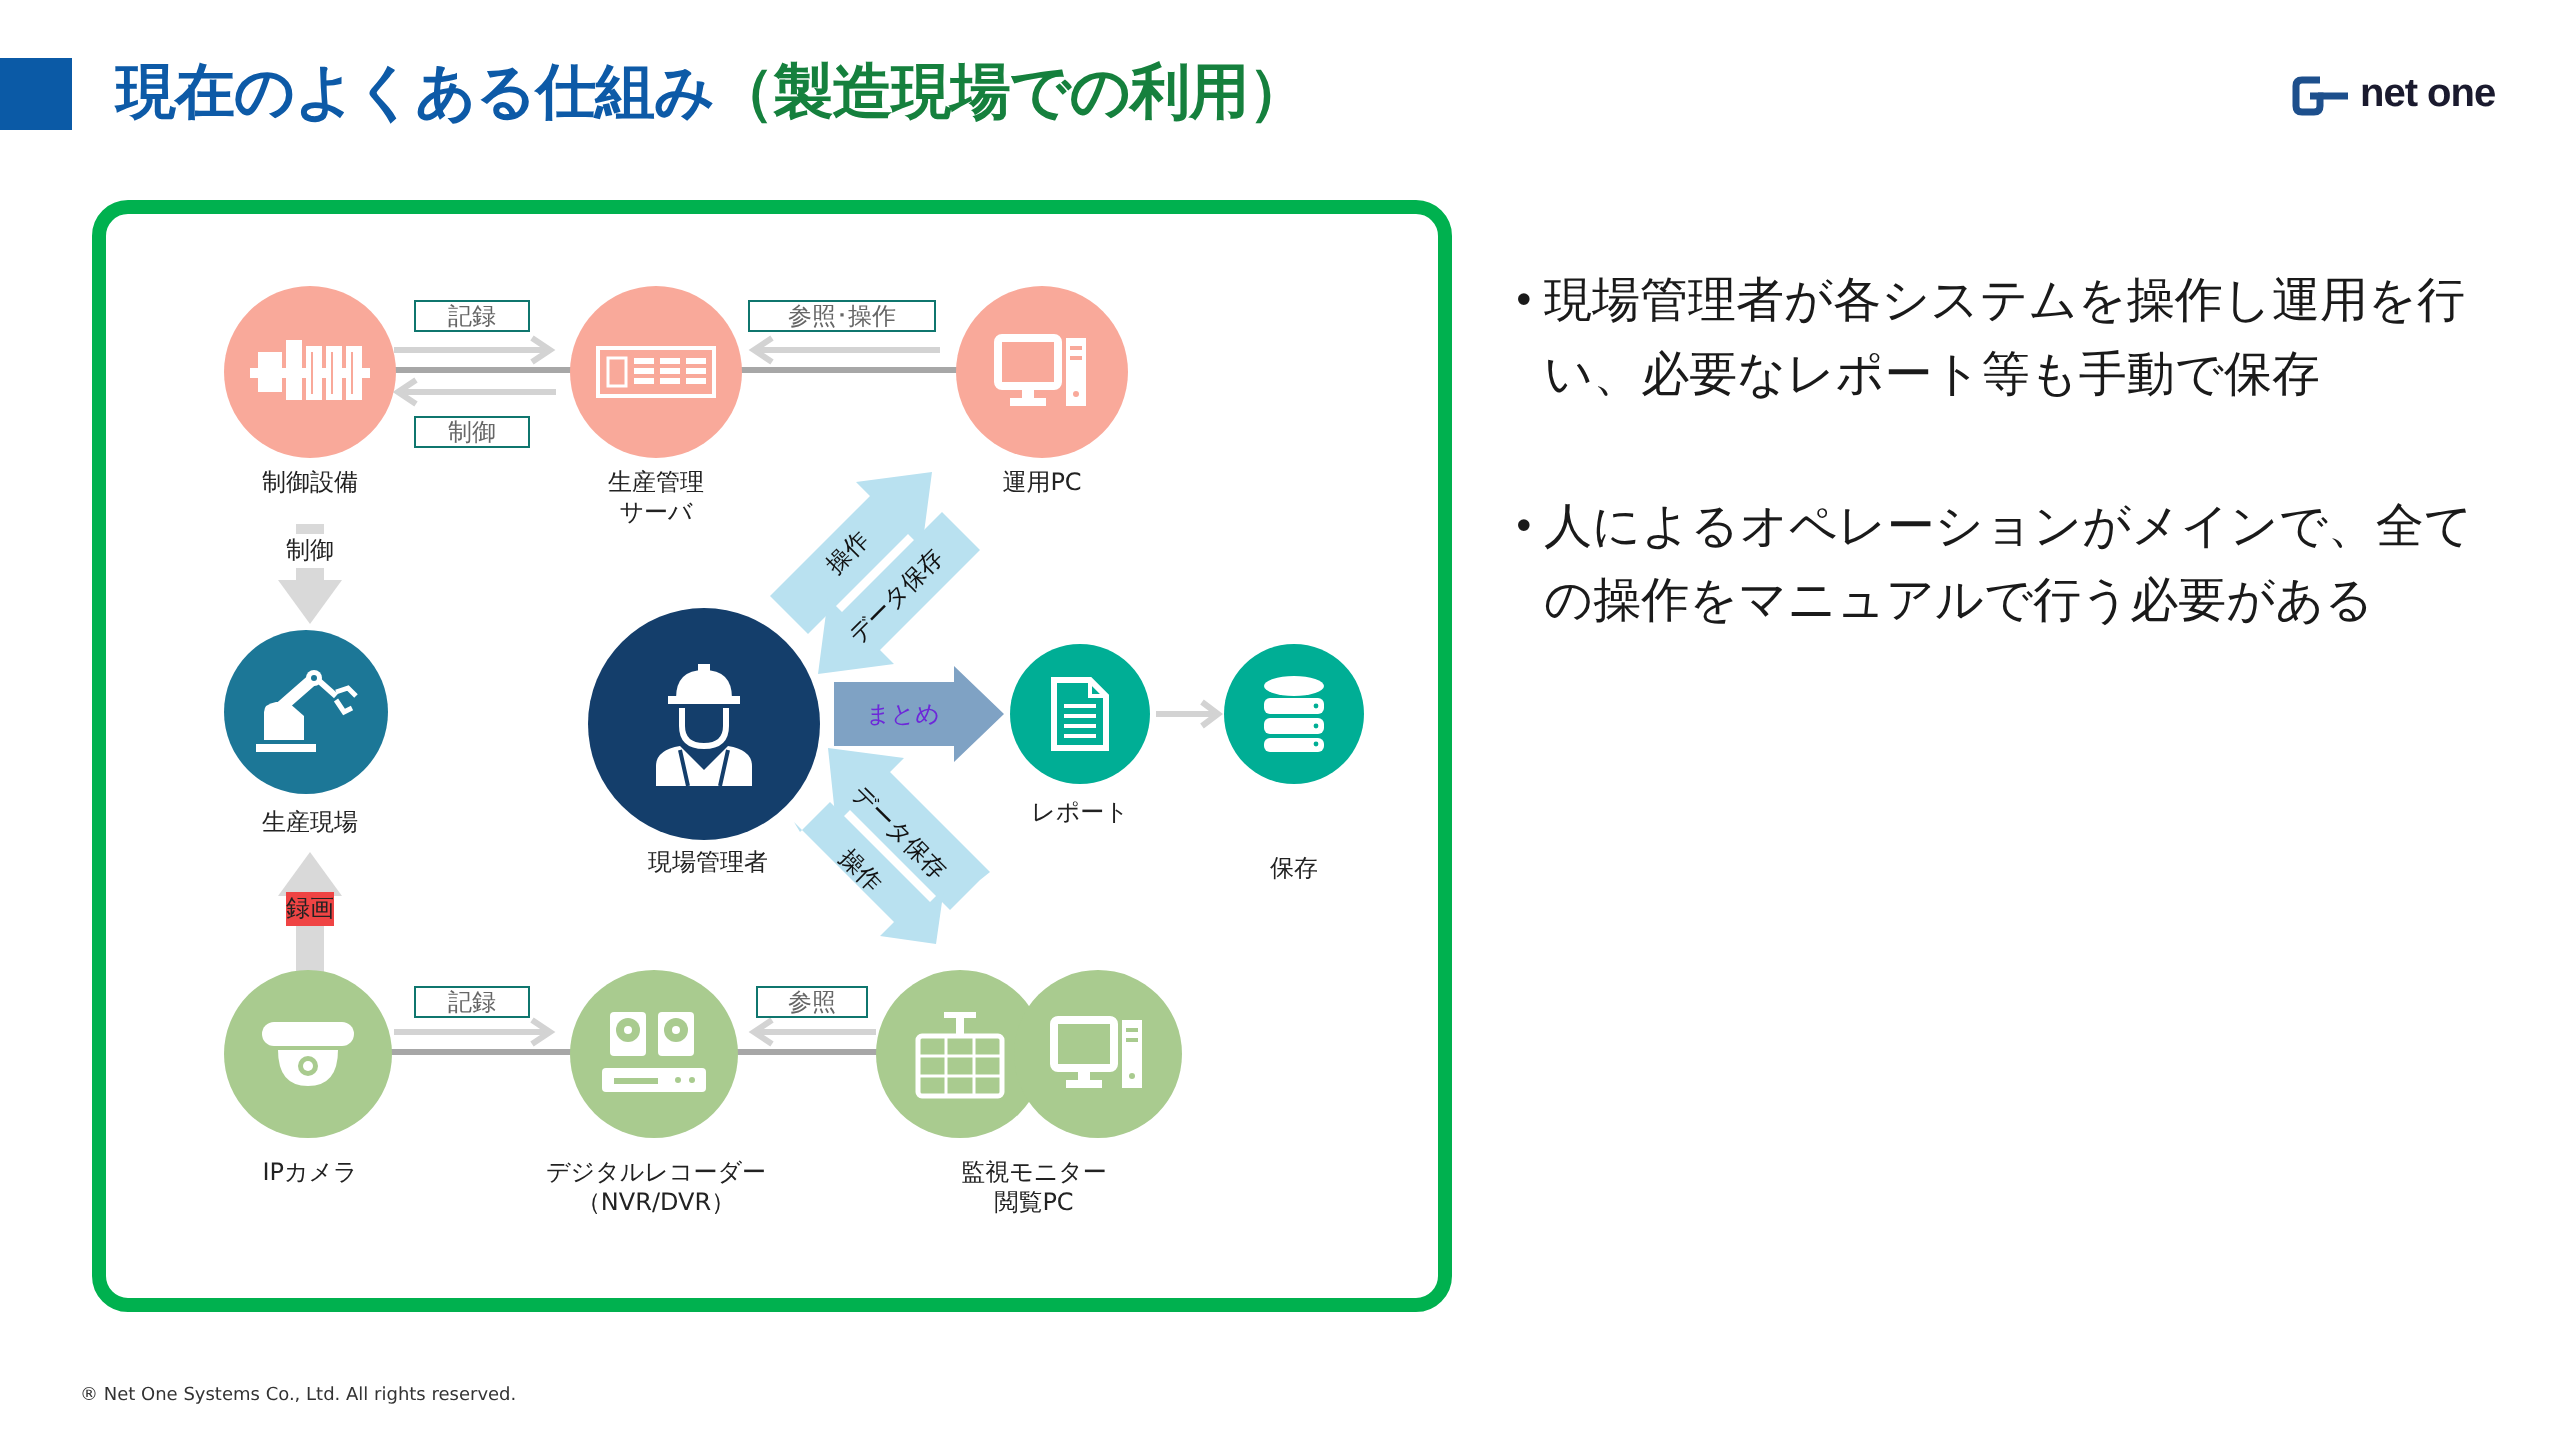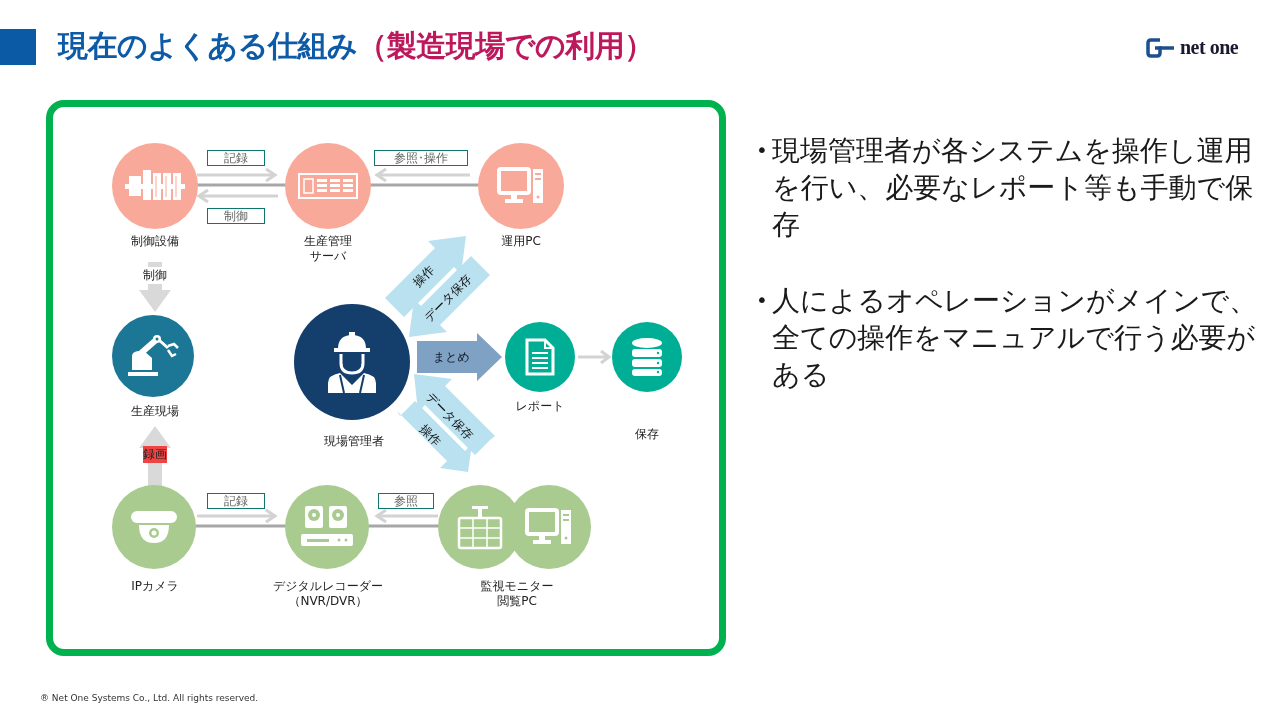--- a/index.html
+++ b/index.html
@@ -1,35 +1,35 @@
 <!DOCTYPE html>
 <html><head>
 <meta charset="utf-8">
 <style>
   html, body { margin:0; padding:0; }
   body { width:1280px; height:720px; position:relative; background:#ffffff; overflow:hidden;
          font-family:"DejaVu Sans", "Liberation Sans", sans-serif; color:#1a1a1a; }
   .title-accent { position:absolute; left:0; top:29px; width:36px; height:36px; background:#0b5aa6; }
   .title { position:absolute; left:58px; top:26px; font-size:30px; font-weight:bold; color:#0d5aa7; letter-spacing:-0.5px; white-space:nowrap; }
-  .title .hl { color:#be185d; }
+  .title .hl { color:#15803d; }
   .logo { position:absolute; left:1146px; top:36px; display:flex; align-items:center; gap:4px; }
-  .logo-text { font-size:20px; font-weight:bold; color:#1a1a2e; font-family:Liberation Serif, serif; letter-spacing:-0.5px; }
+  .logo-text { font-size:20px; font-weight:bold; color:#1a1a2e; font-family:Liberation Sans, sans-serif; letter-spacing:-0.5px; }
   .diagram-frame { position:absolute; left:46px; top:100px; width:666px; height:542px; border:7px solid #00b14f; border-radius:18px; background:#fff; }
   .node { position:absolute; border-radius:50%; display:flex; align-items:center; justify-content:center; }
   .node svg { display:block; }
   .salmon { background:#f9a99a; }
   .green { background:#a9cb8f; }
   .teal { background:#00ae95; }
   .petrol { background:#1c7797; }
   .navy { background:#143e6b; }
   .node-label { position:absolute; font-size:12px; text-align:center; white-space:nowrap; transform:translateX(-50%); line-height:15px; color:#222; }
   .tag { position:absolute; border:1px solid #0f766e; font-size:12px; color:#666; background:#fff; text-align:center; line-height:14px; }
   .side-label { position:absolute; font-size:12px; color:#222; transform:translateX(-50%); white-space:nowrap; }
   .bullets { position:absolute; left:758px; top:132px; width:500px; }
-  .bullet { position:relative; padding-left:14px; font-size:28px; line-height:37px; margin-bottom:39px; color:#1a1a1a; }
+  .bullet { position:relative; padding-left:14px; font-size:24px; line-height:37px; margin-bottom:39px; color:#1a1a1a; }
   .bullet::before { content:"•"; position:absolute; left:-2px; top:0; font-size:20px; }
   .footer { position:absolute; left:40px; top:683px; font-size:9px; color:#333;margin-top:10px; }
 </style>
 </head>
 <body>
 
 <div class="title-accent"></div>
 <div class="title"><span>現在のよくある仕組み</span><span class="hl">（製造現場での利用）</span></div>
 
 <div class="logo">
@@ -184,23 +184,23 @@
 <div class="node navy" style="left:294px;top:304px;width:116px;height:116px;">
   <svg width="60" height="66" viewBox="0 0 60 66">
     <path d="M16 20 Q16 6 30 6 Q44 6 44 20 Z" fill="#fff"></path>
     <rect x="27" y="3" width="6" height="10" fill="#fff"></rect>
     <rect x="12" y="19" width="36" height="4" fill="#fff"></rect>
     <path d="M19 25 V34 Q19 44 30 44 Q41 44 41 34 V25" fill="none" stroke="#fff" stroke-width="3"></path>
     <path d="M6 64 V54 Q6 46 18 44 L30 56 L42 44 Q54 46 54 54 V64 Z" fill="#fff"></path>
     <path d="M18 46 L22 64 M42 46 L38 64" stroke="#143e6b" stroke-width="2"></path>
   </svg>
 </div>
-<div class="node-label" style="left:354px;top:434px;">現場管理者</div>
-
-<div style="position:absolute;left:433px;top:349px;font-size:12px;color:#0f172a;">まとめ</div>
+<div class="node-label" style="left:354px;top:424px;">現場管理者</div>
+
+<div style="position:absolute;left:433px;top:349px;font-size:12px;color:#6d28d9;">まとめ</div>
 <div style="position:absolute;left:412px;top:268px;font-size:12px;transform:rotate(-45deg);color:#111;">操作</div>
 <div style="position:absolute;left:418px;top:290px;font-size:12px;transform:rotate(-45deg);color:#111;">データ保存</div>
 <div style="position:absolute;left:419px;top:408px;font-size:12px;transform:rotate(45deg);color:#111;">データ保存</div>
 <div style="position:absolute;left:418px;top:427px;font-size:12px;transform:rotate(45deg);color:#111;">操作</div>
 
 <div class="node teal" style="left:505px;top:322px;width:70px;height:70px;">
   <svg width="30" height="38" viewBox="0 0 30 38">
     <path d="M2 2 H20 L28 10 V36 H2 Z" fill="none" stroke="#fff" stroke-width="3"></path>
     <path d="M20 2 V10 H28" fill="none" stroke="#fff" stroke-width="2"></path>
     <g fill="#fff">

